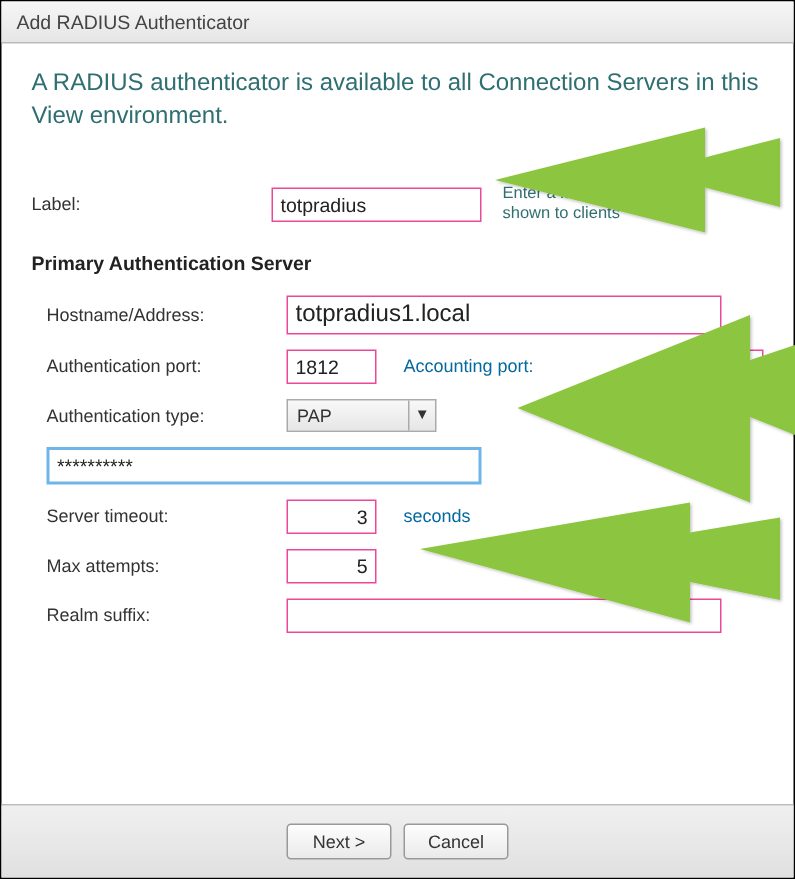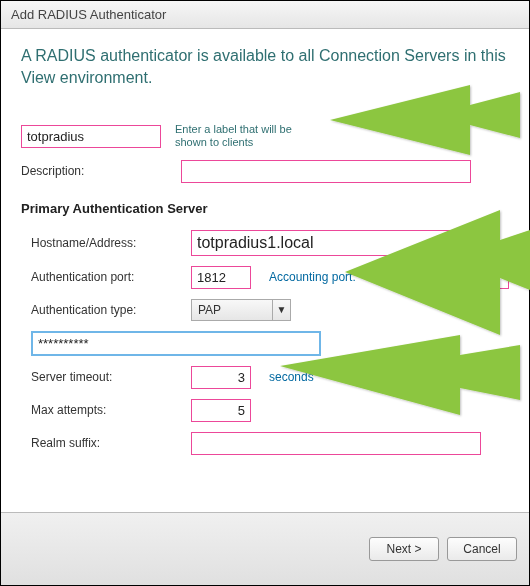--- a/index.html
+++ b/index.html
@@ -113,23 +113,23 @@
     color: #0369a1;
     margin: 0 6px 0 10px;
   }
   .secret-highlight {
     border: 2px solid #6fb6e8 !important;
     width: 290px;
   }
   .footer {
     background: linear-gradient(#f0f0f0, #e0e0e0);
     border-top: 1px solid #bbb;
-    padding: 24px 12px;
-    display: flex;
-    justify-content: flex-end;
+    padding: 12px 12px;
+    display: flex;
+    justify-content: center;
     gap: 8px;
   }
   button.dlg-btn {
     background: linear-gradient(#fdfdfd,#eaeaea);
     border: 1px solid #999;
     border-radius: 3px;
     padding: 4px 12px;
     font-size: 12px;
     color: #333;
     cursor: pointer;
@@ -147,32 +147,27 @@
 </head>
 <body>
 
 <div class="dialog">
   <div class="titlebar">Add RADIUS Authenticator</div>
 
   <div class="content">
     <div class="intro">A RADIUS authenticator is available to all Connection Servers in this View environment.</div>
 
     <div class="row">
+      <div class="label-col">Label:</div>
       <div class="field-col">
         <input type="text" class="w-label" value="totpradius" style="">
         <div class="help-text">Enter a label that will be shown to clients</div>
       </div>
     </div>
 
-    <div class="row">
-      <div class="label-col">Description:</div>
-      <div class="field-col">
-        <input type="text" class="w-full" value="" style="">
-      </div>
-    </div>
 
     <div class="section-header">Primary Authentication Server</div>
 
     <div class="indent">
 
       <div class="row">
         <div class="label-col">Hostname/Address:</div>
         <div class="field-col">
           <input type="text" class="w-full" style="font-size: 16px;" value="totpradius1.local">
         </div>

